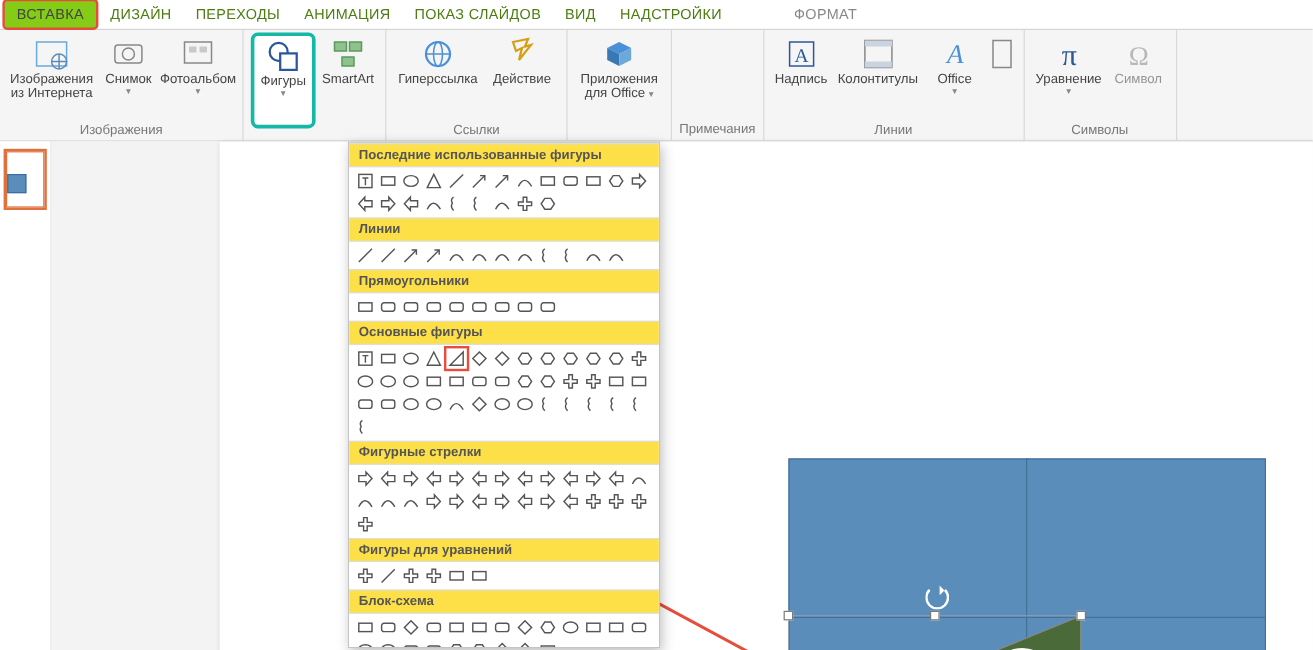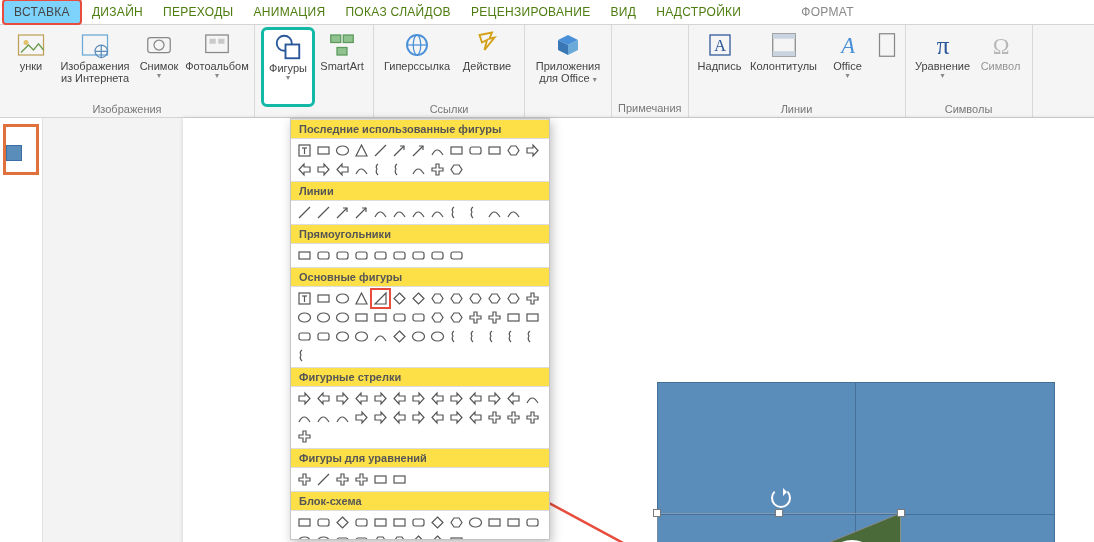--- a/index.html
+++ b/index.html
@@ -1,19 +1,19 @@
 <!DOCTYPE html>
 <html><head>
 <meta charset="utf-8">
 <style>
   html,body{margin:0;padding:0;font-family:"Segoe UI",Tahoma,sans-serif;font-size:12px;color:#444;background:#fff;width:1094px;height:542px;overflow:hidden}
   .tabbar{height:24px;border-bottom:1px solid #d4d4d4;display:flex;align-items:center;padding-left:2px;gap:0}
   .tab{padding:4px 10px;font-size:12px;color:#4d7c0f;cursor:pointer;text-transform:uppercase;letter-spacing:.3px}
   .tab.format{color:#888}
-  .tab.hl{border:2px solid #e74c3c;border-radius:4px;color:#444;background:#7dd3fc}
+  .tab.hl{border:2px solid #e74c3c;border-radius:4px;color:#444;background:#84cc16}
   .ribbon{height:92px;background:#f5f5f5;border-bottom:1px solid #d4d4d4;display:flex}
   .grp{border-right:1px solid #d9d9d9;padding:2px 6px 0;display:flex;flex-direction:column;align-items:center}
   .grp-items{display:flex;gap:2px}
   .btn{display:flex;flex-direction:column;align-items:center;justify-content:flex-start;width:60px;height:70px;padding-top:4px;text-align:center;line-height:1.1;cursor:pointer;border:1px solid transparent}
   .btn .ico{width:30px;height:26px;display:flex;align-items:center;justify-content:center;margin-bottom:2px;color:#2a579a}
   .btn small{font-size:11px;color:#444}
   .btn .dd{font-size:8px;color:#888}
   .grp-label{font-size:11px;color:#777;margin-top:auto;margin-bottom:3px}
   .btn.hl-shapes{border:3px solid #14b8a6;border-radius:6px;background:#fff}
   .workspace{position:relative;height:calc(542px - 24px - 92px);background:#fff;display:flex}
@@ -46,41 +46,30 @@
 </style>
 </head>
 <body>
 
 <div class="tabbar">
   <div class="tab hl">ВСТАВКА</div>
   <div class="tab">ДИЗАЙН</div>
   <div class="tab">ПЕРЕХОДЫ</div>
   <div class="tab">АНИМАЦИЯ</div>
   <div class="tab">ПОКАЗ СЛАЙДОВ</div>
-  <div class="tab">РЕЦЕНЗИРОВАНИЕ</div>
   <div class="tab">ВИД</div>
   <div class="tab">НАДСТРОЙКИ</div>
   <div style="width:40px"></div>
   <div class="tab format">ФОРМАТ</div>
 </div>
 
 <div class="ribbon">
 
   <div class="grp">
     <div class="grp-items">
-      <div class="btn narrow">
-        <span class="ico">
-            <svg viewBox="0 0 24 24">
-              <rect x="2" y="4" width="20" height="16" fill="none" stroke="#bfa15a"></rect>
-              <circle cx="8" cy="10" r="2" fill="#e0c16a"></circle>
-              <polyline points="4,18 10,12 14,16 18,11 22,16" fill="none" stroke="#6a9a4a"></polyline>
-            </svg>
-          </span>
-        <small>унки</small>
-      </div>
       <div class="btn wide">
         <span class="ico">
             <svg viewBox="0 0 24 24">
               <rect x="2" y="4" width="20" height="16" fill="none" stroke="#6aa9d8"></rect>
               <circle cx="17" cy="17" r="5" fill="none" stroke="#5b8dbb"></circle>
               <path d="M12 17h10M17 12v10" stroke="#5b8dbb"></path>
             </svg>
           </span>
         <small>Изображения</small>
         <small>из Интернета</small>

